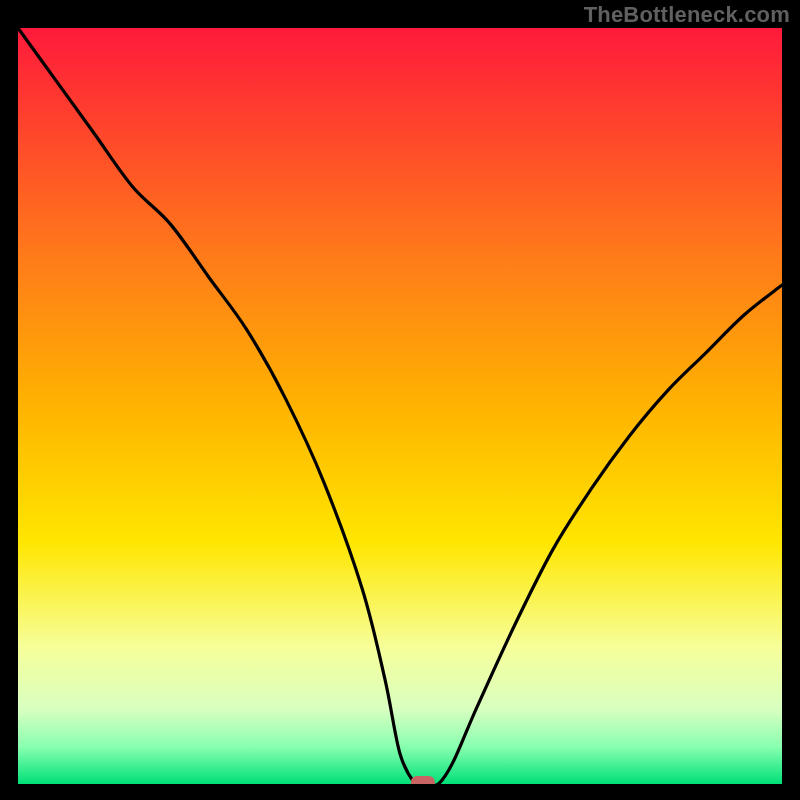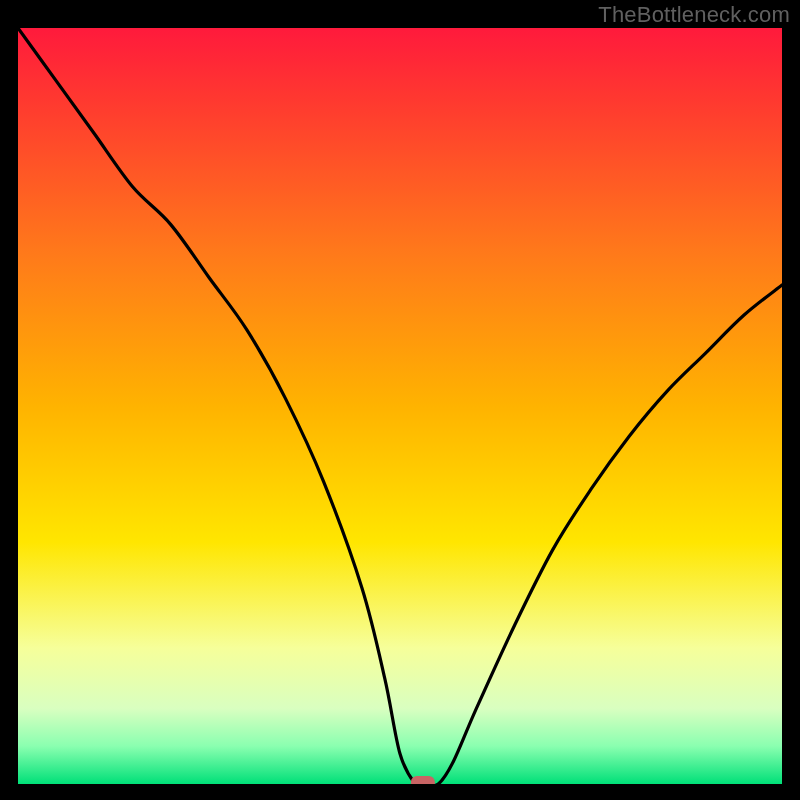--- a/index.html
+++ b/index.html
@@ -9,21 +9,21 @@
     height: 800px;
     position: relative;
     background: #000;
   }
   .watermark {
     position: absolute;
     top: 2px;
     right: 10px;
     font-family: Arial, Helvetica, sans-serif;
     font-size: 22px;
-    font-weight: 400;
+    font-weight: 700;
     color: #606060;
     letter-spacing: 0.2px;
     z-index: 10;
   }
   .plot {
     position: absolute;
     left: 18px;
     top: 28px;
     width: 764px;
     height: 756px;

